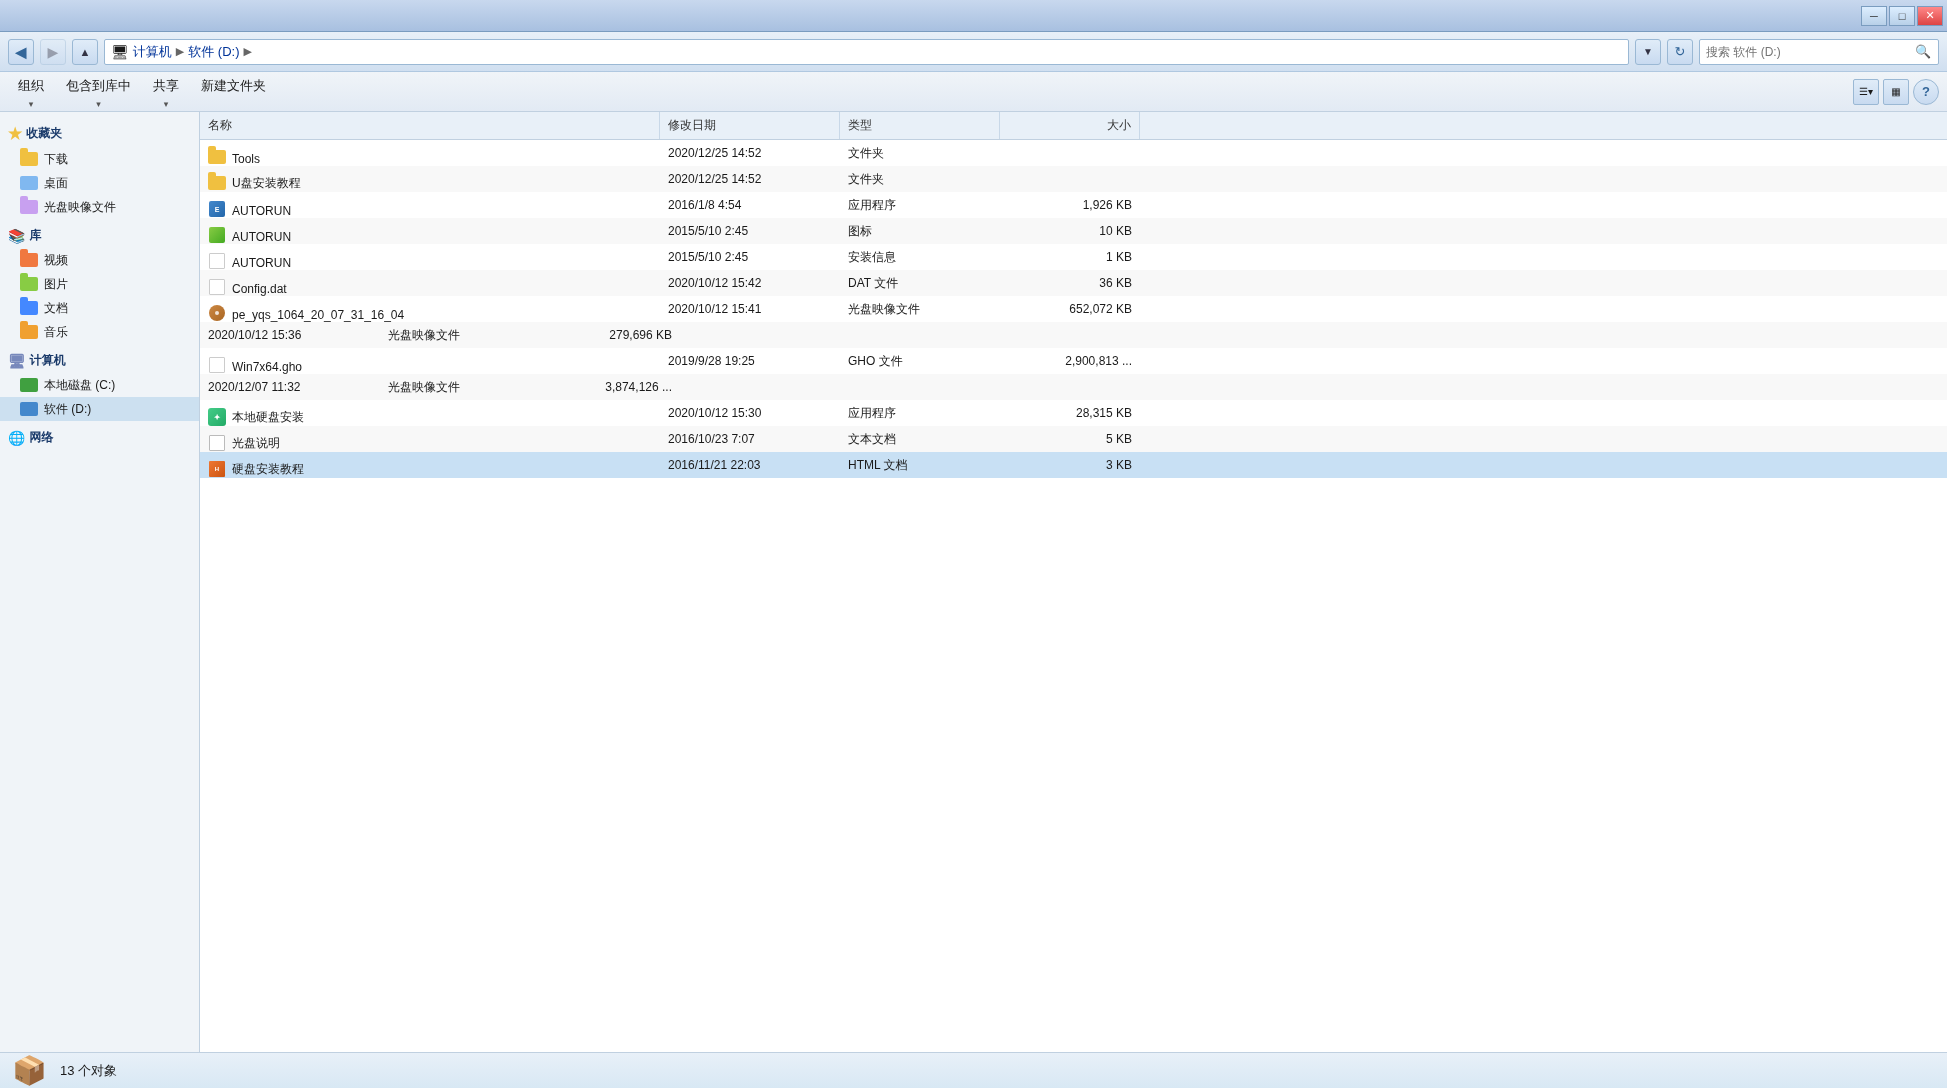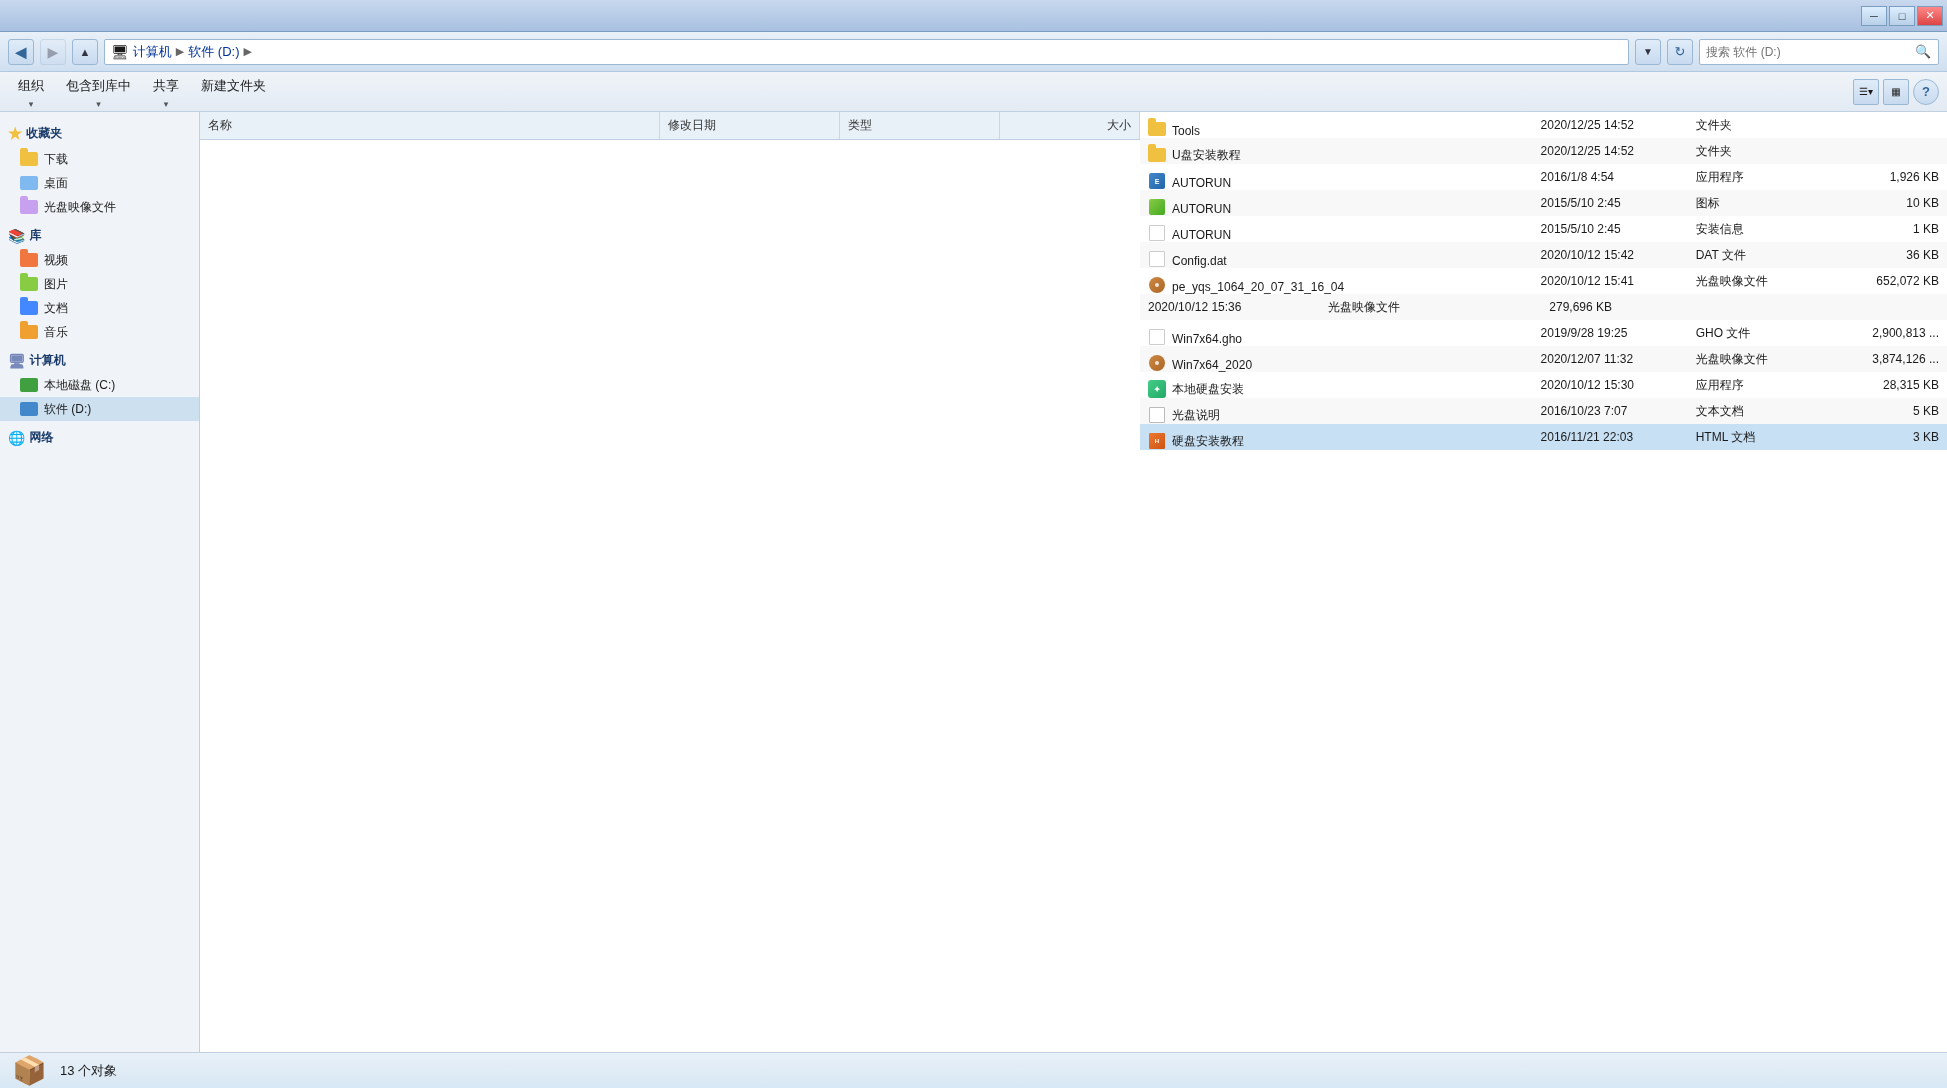--- a/index.html
+++ b/index.html
@@ -227,21 +227,21 @@
       display: flex;
       align-items: center;
       justify-content: center;
       flex-shrink: 0;
     }
 
     
     .content {
       flex: 1;
       display: flex;
-      flex-direction: row;
+      flex-direction: column;
       overflow: hidden;
     }
     .file-list-header {
       display: flex;
       align-items: center;
       height: 28px;
       background: #e8f0f8;
       border-bottom: 1px solid #c0d0e0;
       padding: 0;
     }
@@ -805,28 +805,20 @@
               <div class="icon-gho"></div>
             </div>
           <span>Win7x64.gho</span>
         </div>
         <div class="file-cell cell-date">2019/9/28 19:25</div>
         <div class="file-cell cell-type">GHO 文件</div>
         <div class="file-cell cell-size">2,900,813 ...</div>
       </div>
 
       <div class="file-row alt">
-        <div class="file-cell cell-name">
-          <div class="file-icon">
-              <div class="icon-iso">
-                <div class="icon-iso-inner"></div>
-              </div>
-            </div>
-          <span>Win7x64_2020</span>
-        </div>
         <div class="file-cell cell-date">2020/12/07 11:32</div>
         <div class="file-cell cell-type">光盘映像文件</div>
         <div class="file-cell cell-size">3,874,126 ...</div>
       </div>
 
       <div class="file-row">
         <div class="file-cell cell-name">
           <div class="file-icon">
               <div class="icon-app-color">✦</div>
             </div>

